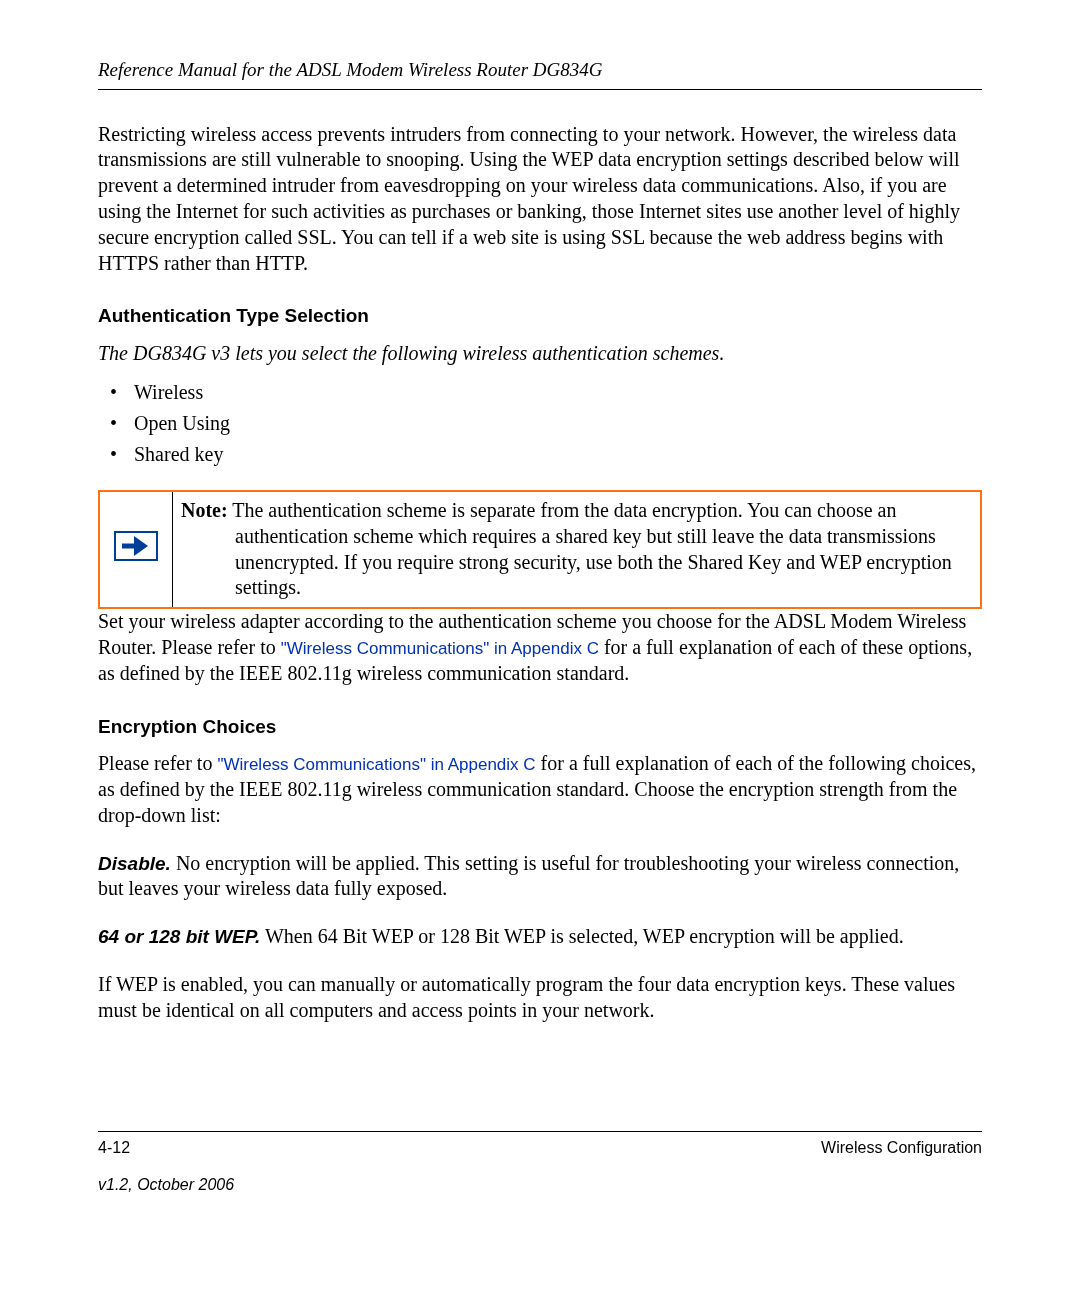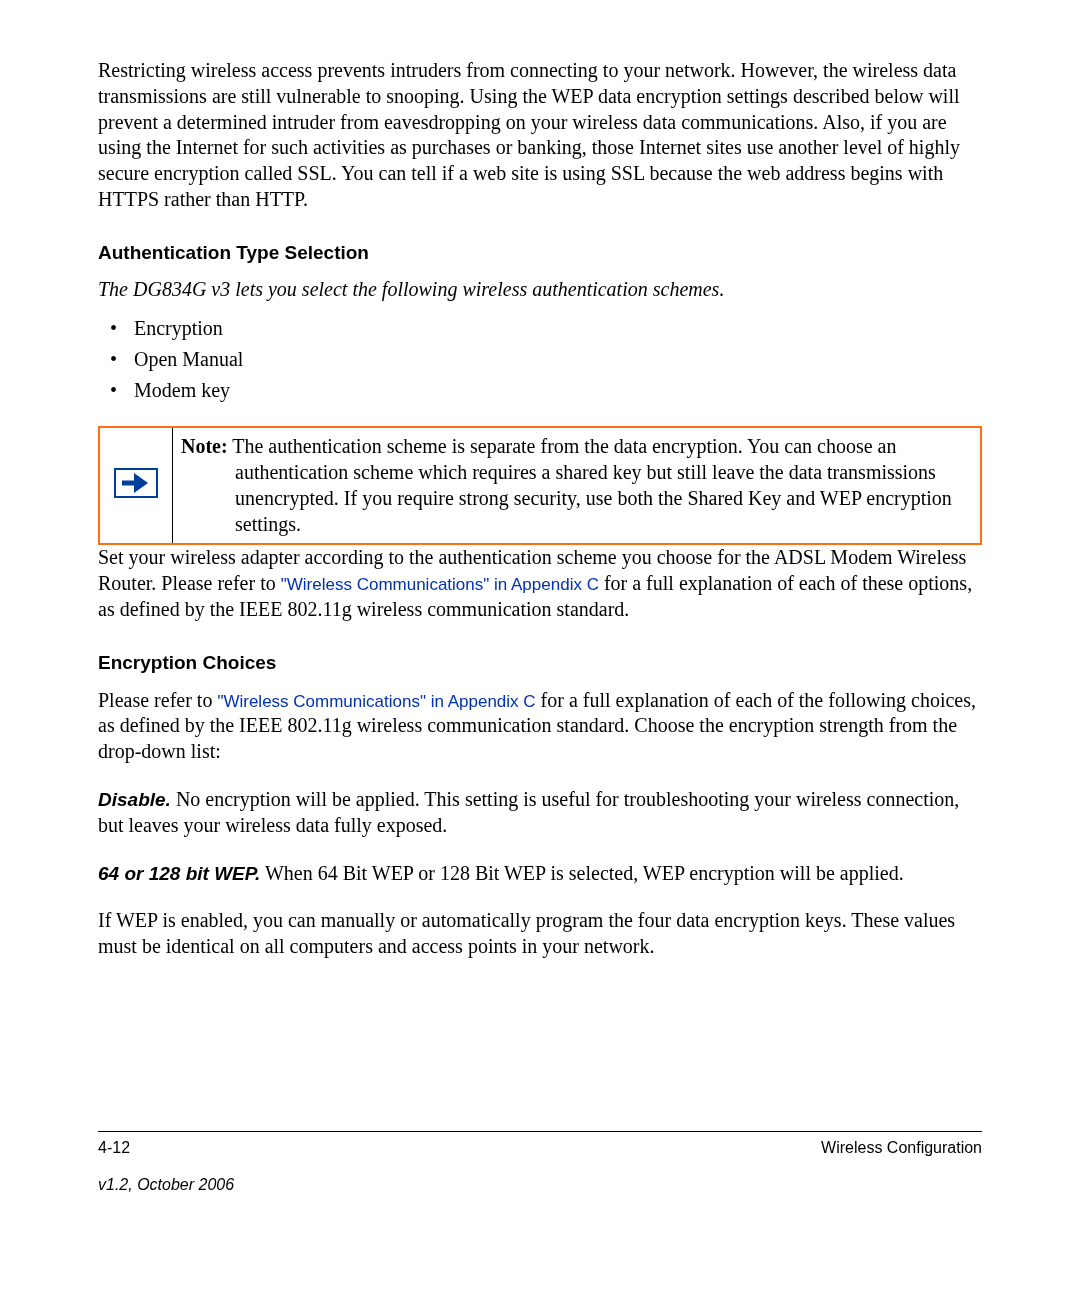--- a/index.html
+++ b/index.html
@@ -137,31 +137,34 @@
     font-family: Arial, Helvetica, sans-serif;
     font-size: 16px;
     margin-top: 16px;
   }
 </style>
 </head>
 <body>
 
 <div class="page">
 
+  <div class="header">
+    <span>Reference Manual for the ADSL Modem Wireless Router DG834G</span>
+  </div>
 
   <div class="para">Restricting wireless access prevents intruders from connecting to your network. However, the wireless data transmissions are still vulnerable to snooping. Using the WEP data encryption settings described below will prevent a determined intruder from eavesdropping on your wireless data communications. Also, if you are using the Internet for such activities as purchases or banking, those Internet sites use another level of highly secure encryption called SSL. You can tell if a web site is using SSL because the web address begins with HTTPS rather than HTTP.</div>
 
   <div class="section-head">Authentication Type Selection</div>
 
   <div class="para" style="margin-bottom:10px;font-style:italic;">The DG834G v3 lets you select the following wireless authentication schemes.</div>
 
   <ul class="bullets">
-    <li>Encryption</li>
-    <li>Open Manual</li>
-    <li>Modem key</li>
+    <li>Wireless</li>
+    <li>Open Using</li>
+    <li>Shared key</li>
   </ul>
 
   <table class="note-table">
     <tbody>
         <tr>
       <td class="note-icon-cell">
         <span class="note-icon-box">
           <span class="note-arrow-line"></span>
           <span class="note-arrow-head"></span>
         </span>

